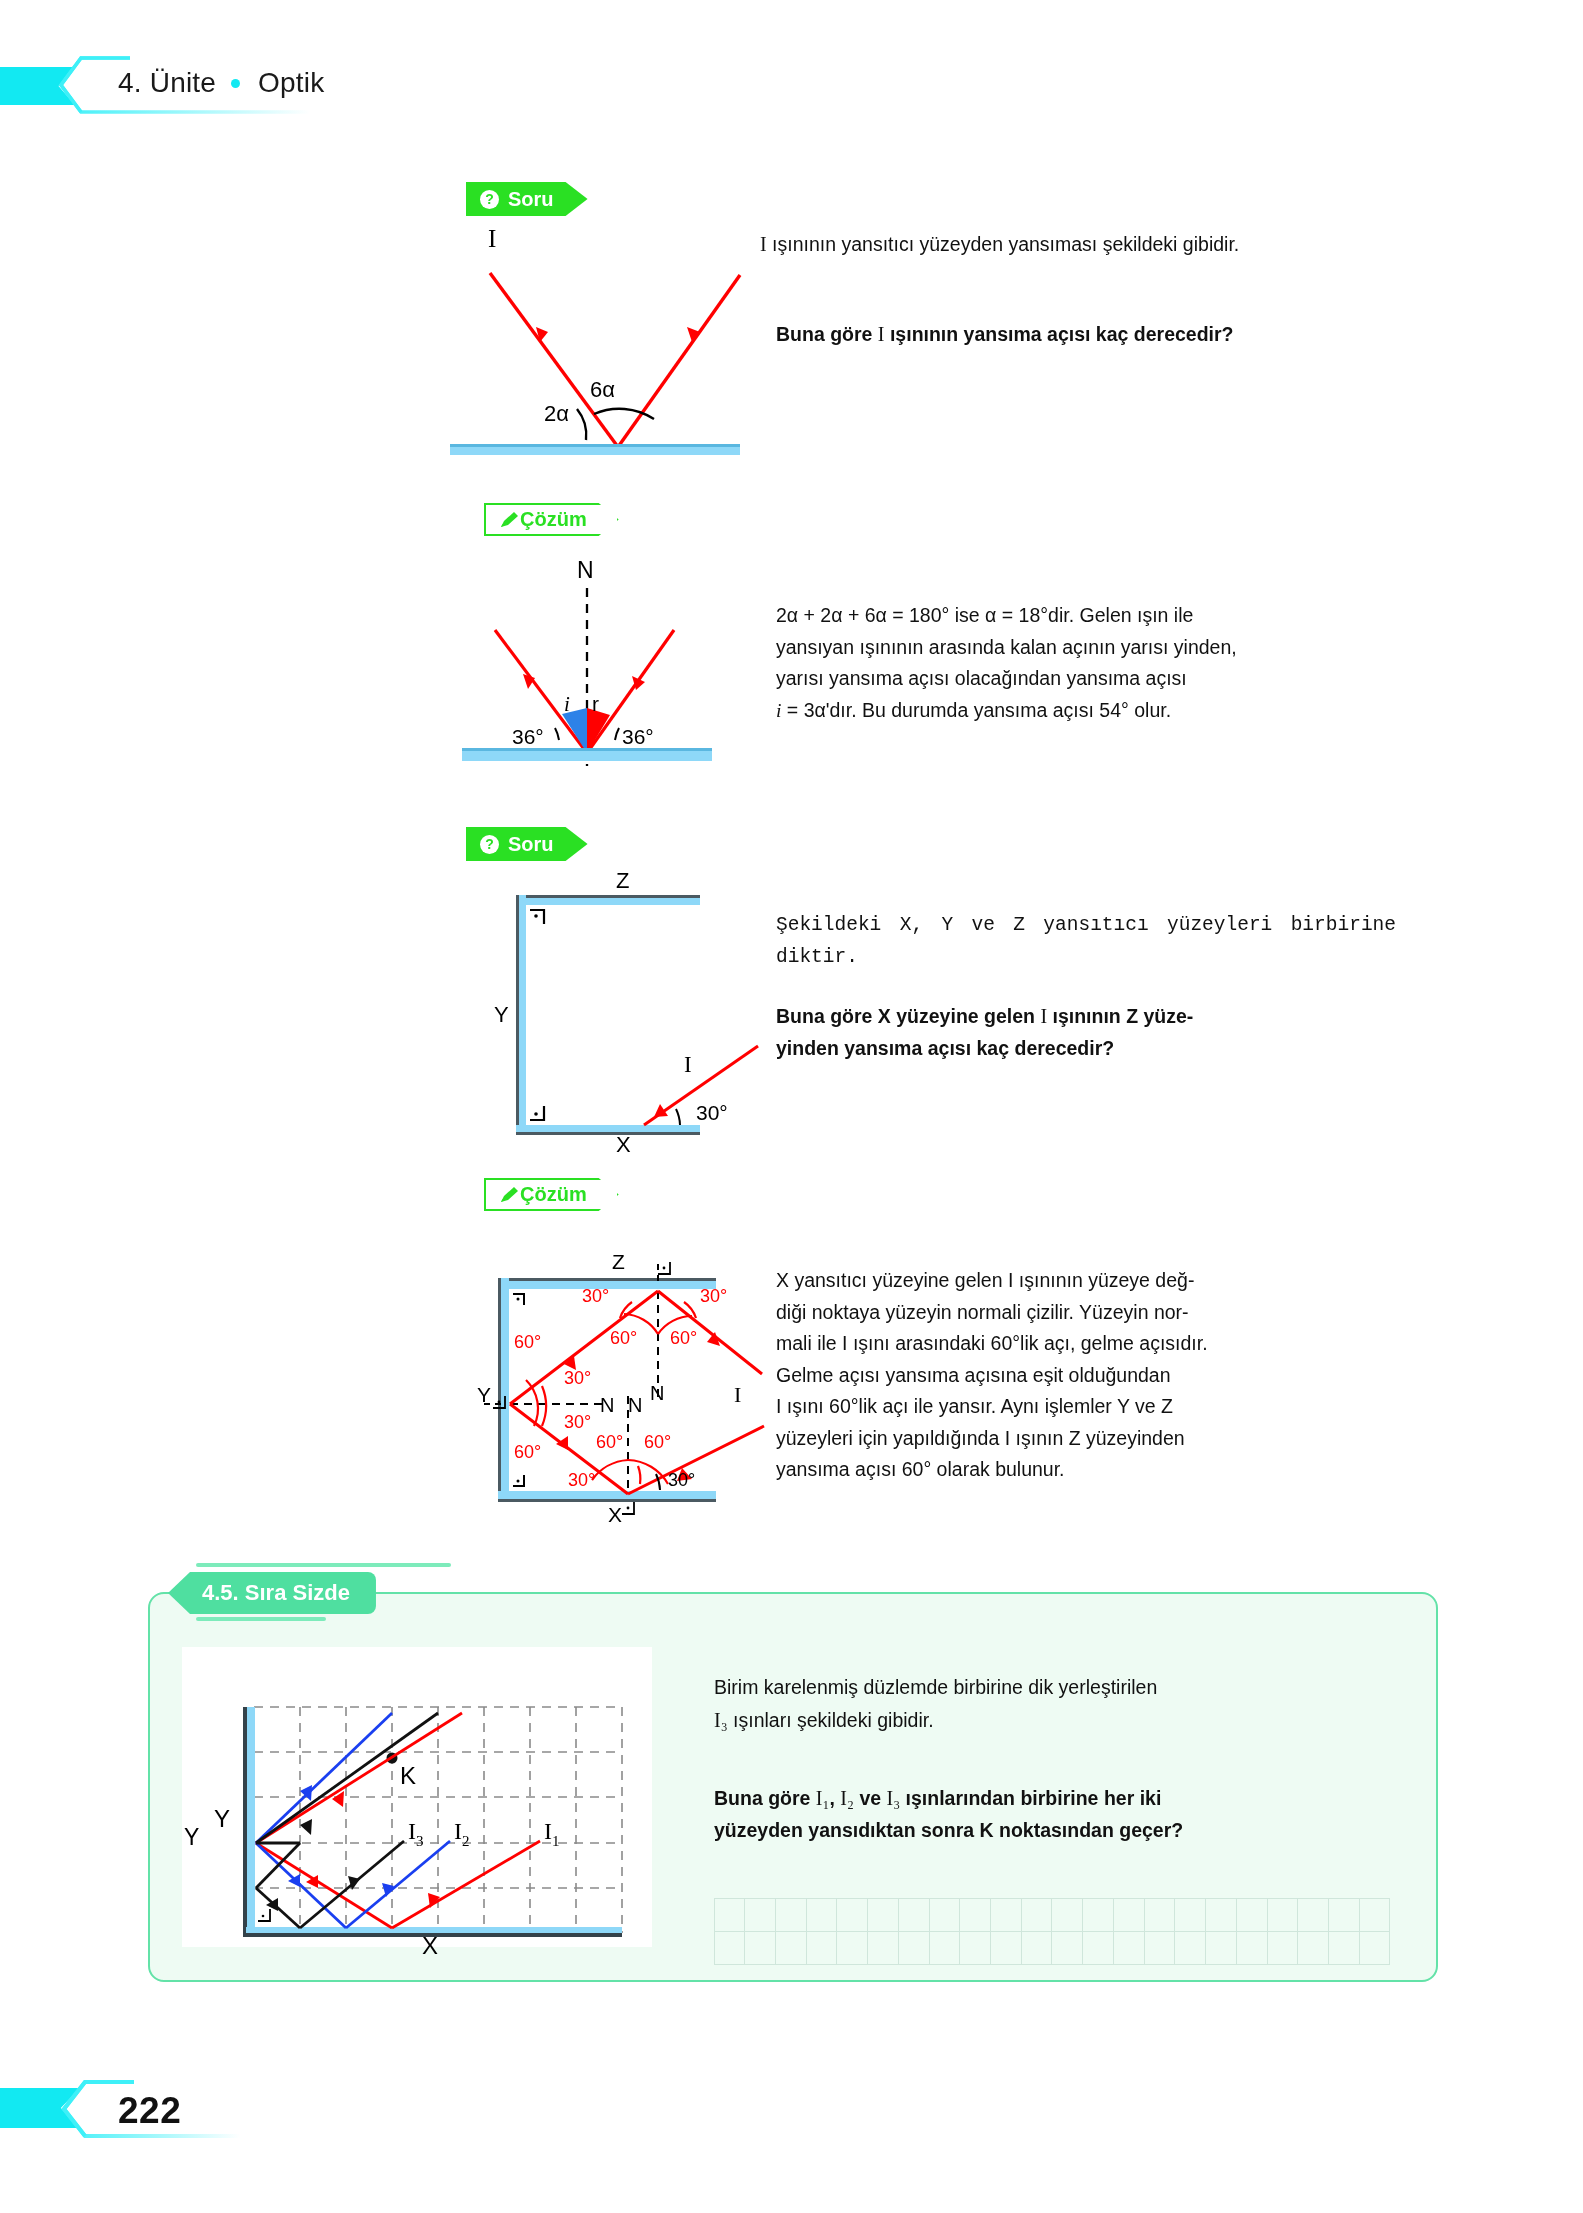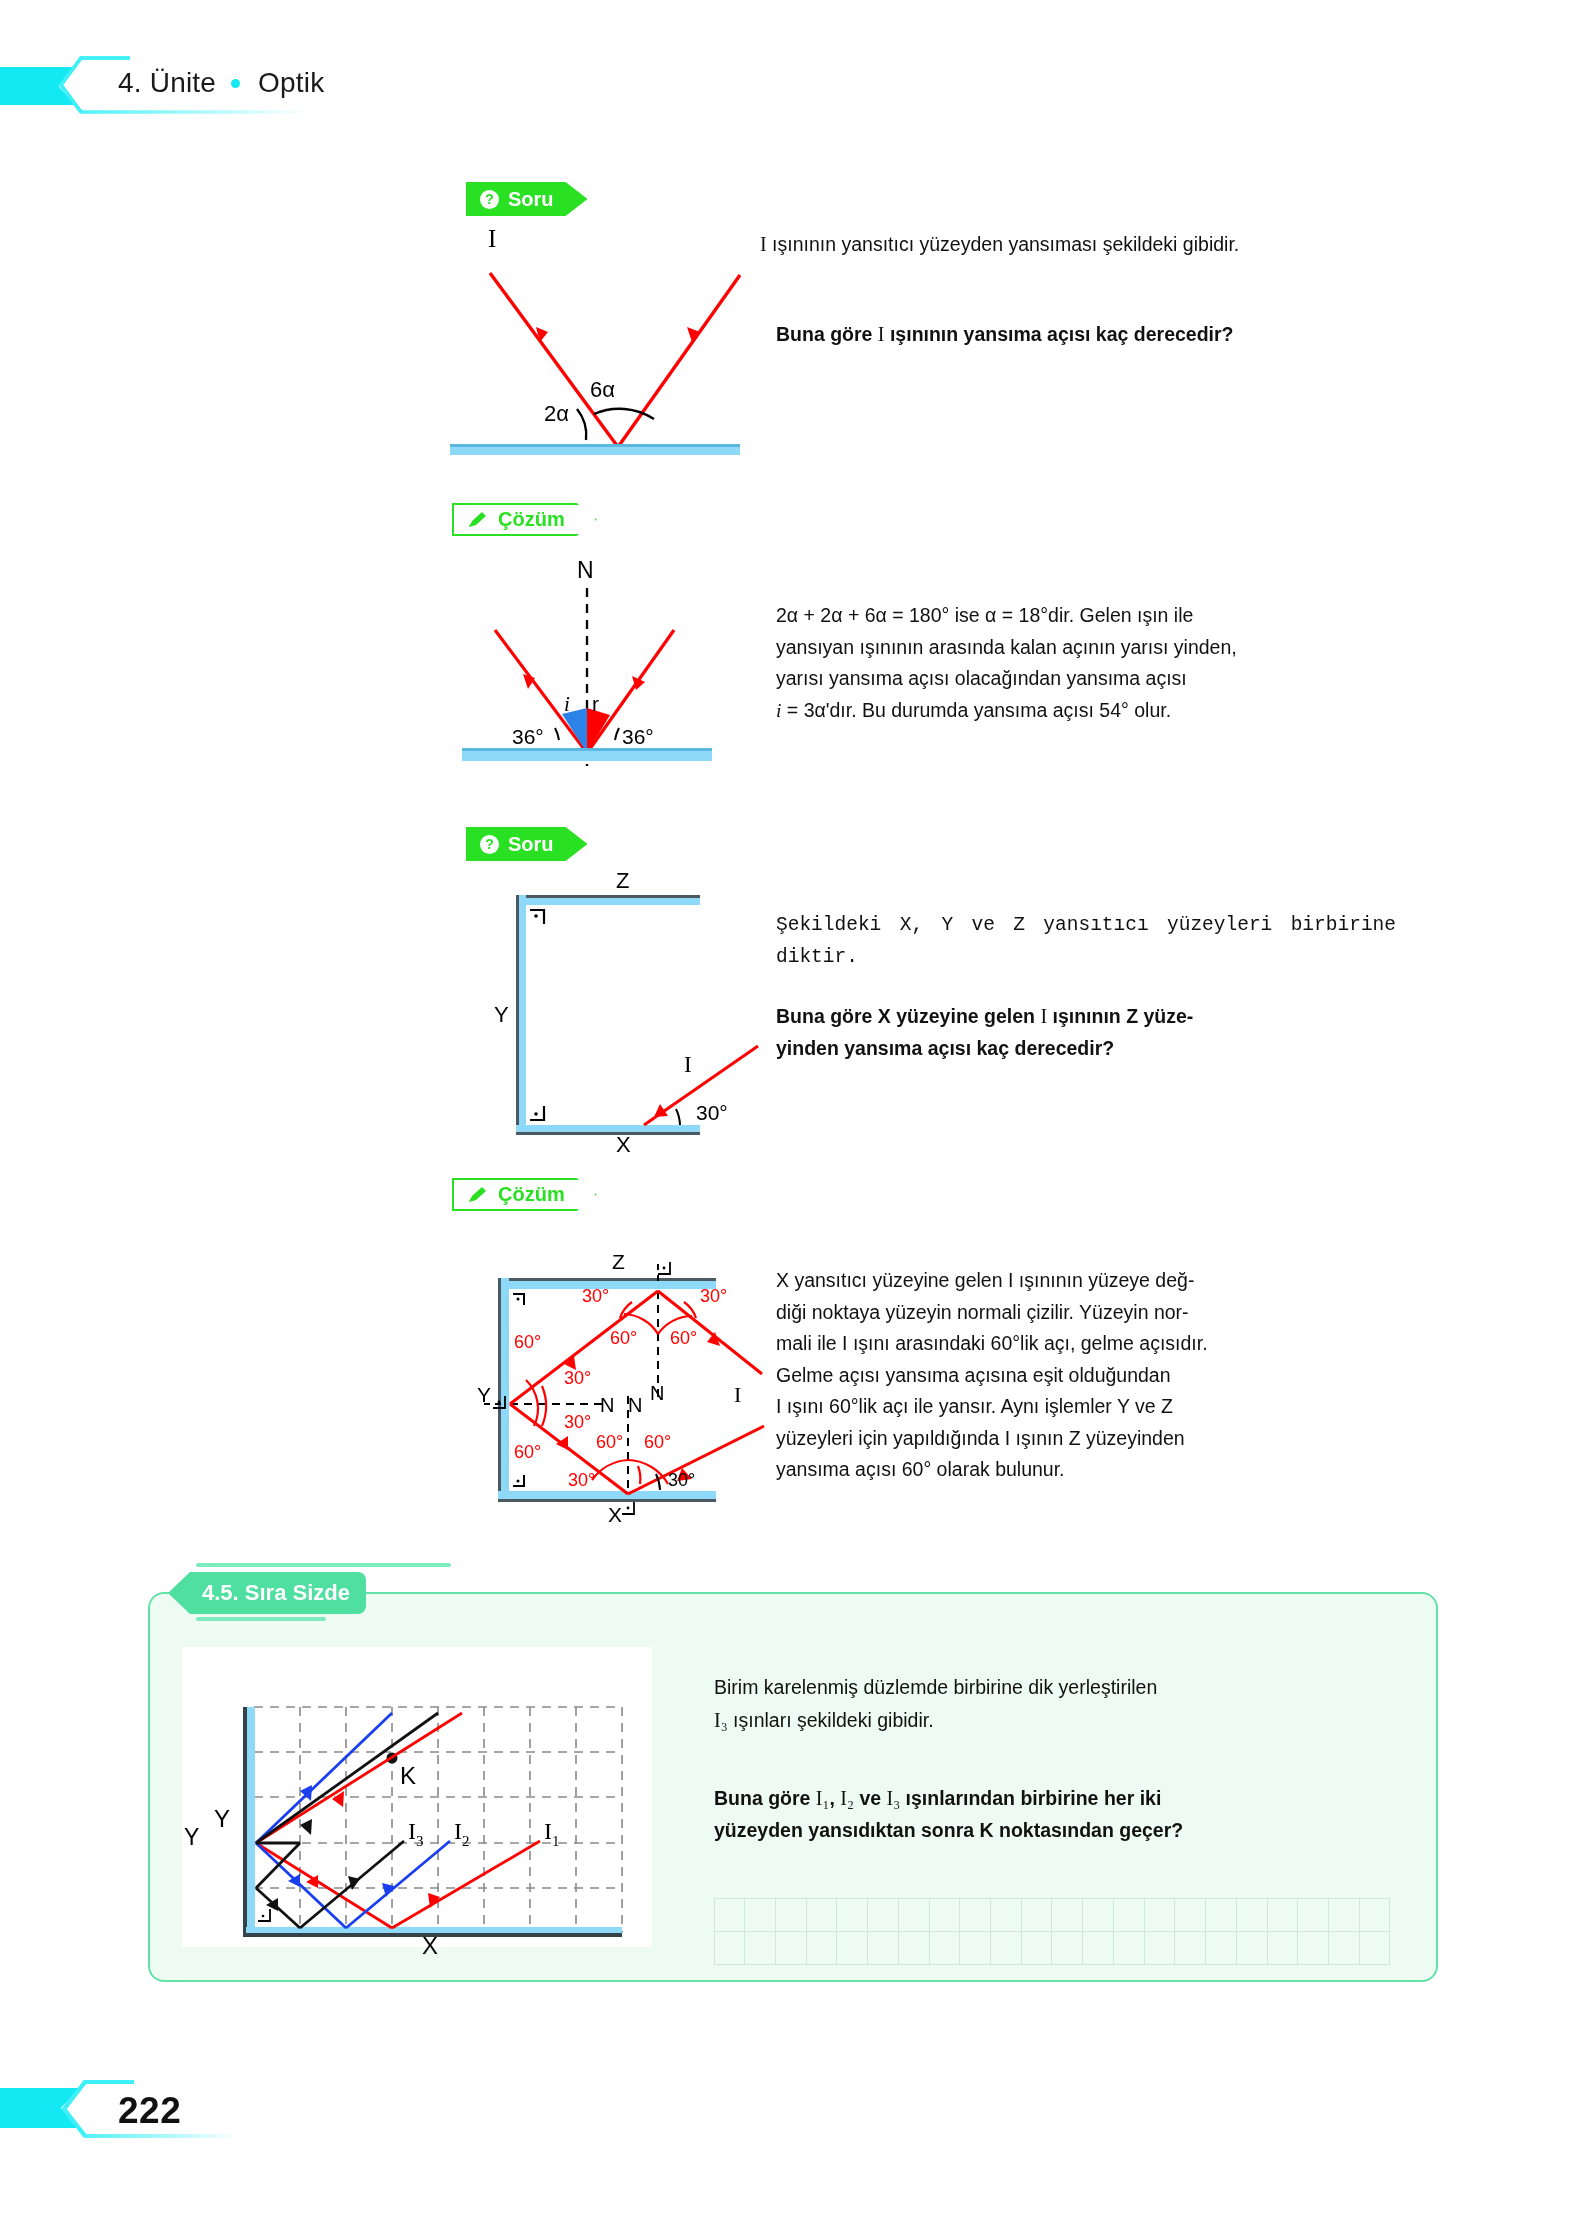--- a/index.html
+++ b/index.html
@@ -47,22 +47,23 @@
     font-size:14px; font-weight:bold;
     display:flex; align-items:center; justify-content:center;
     line-height:1;
   }
   .badge-cozum {
     position:absolute;
     height:33px; padding:0 30px 0 12px;
     border:2.5px solid #2ae023;
     color:#2ae023; font-size:20px; font-weight:bold;
     background:#fff;
-    display:flex; align-items:center; gap:10px;
+    display:flex; align-items:center; 
     clip-path: polygon(0 0, calc(100% - 20px) 0, 100% 50%, calc(100% - 20px) 100%, 0 100%);
+    margin-left: 32px;
   }
 
   
   .txt {
     position:absolute;
     font-size:19.5px; line-height:1.62;
     text-align:justify;
     color:#111;
   }
   .txt.b { font-weight:bold; }
@@ -75,21 +76,21 @@
   
   .sirasizde-box {
     position:absolute; left:148px; top:1592px;
     width:1290px; height:390px;
     background:#eefbf3;
     border:2px solid #63e2a8;
     border-radius:16px;
   }
   .sirasizde-badge {
     position:absolute; left:168px; top:1572px;
-    height:42px; padding:0 16px 0 34px;
+    height:42px; padding:0 26px 0 34px;
     background:#4fdfa0;
     color:#fff; font-size:22px; font-weight:bold;
     display:flex; align-items:center;
     border-radius:0 8px 8px 0;
     clip-path: polygon(22px 0, 100% 0, 100% 100%, 22px 100%, 0 50%);
     z-index:3;
   }
   .sirasizde-badge-line1 {
     position:absolute; left:196px; top:1563px; width:255px; height:4px;
     background:#7debbb; z-index:2; border-radius:2px;

